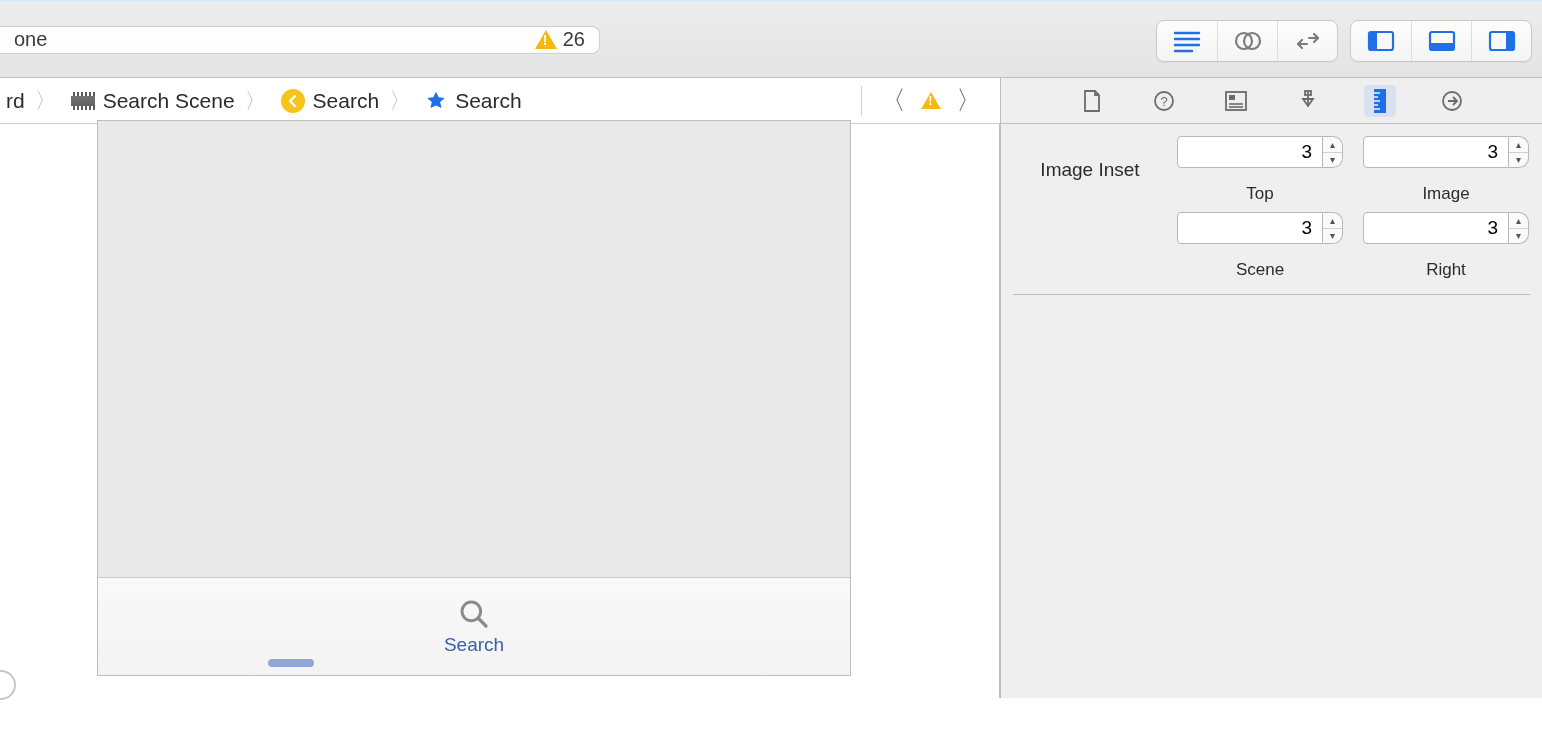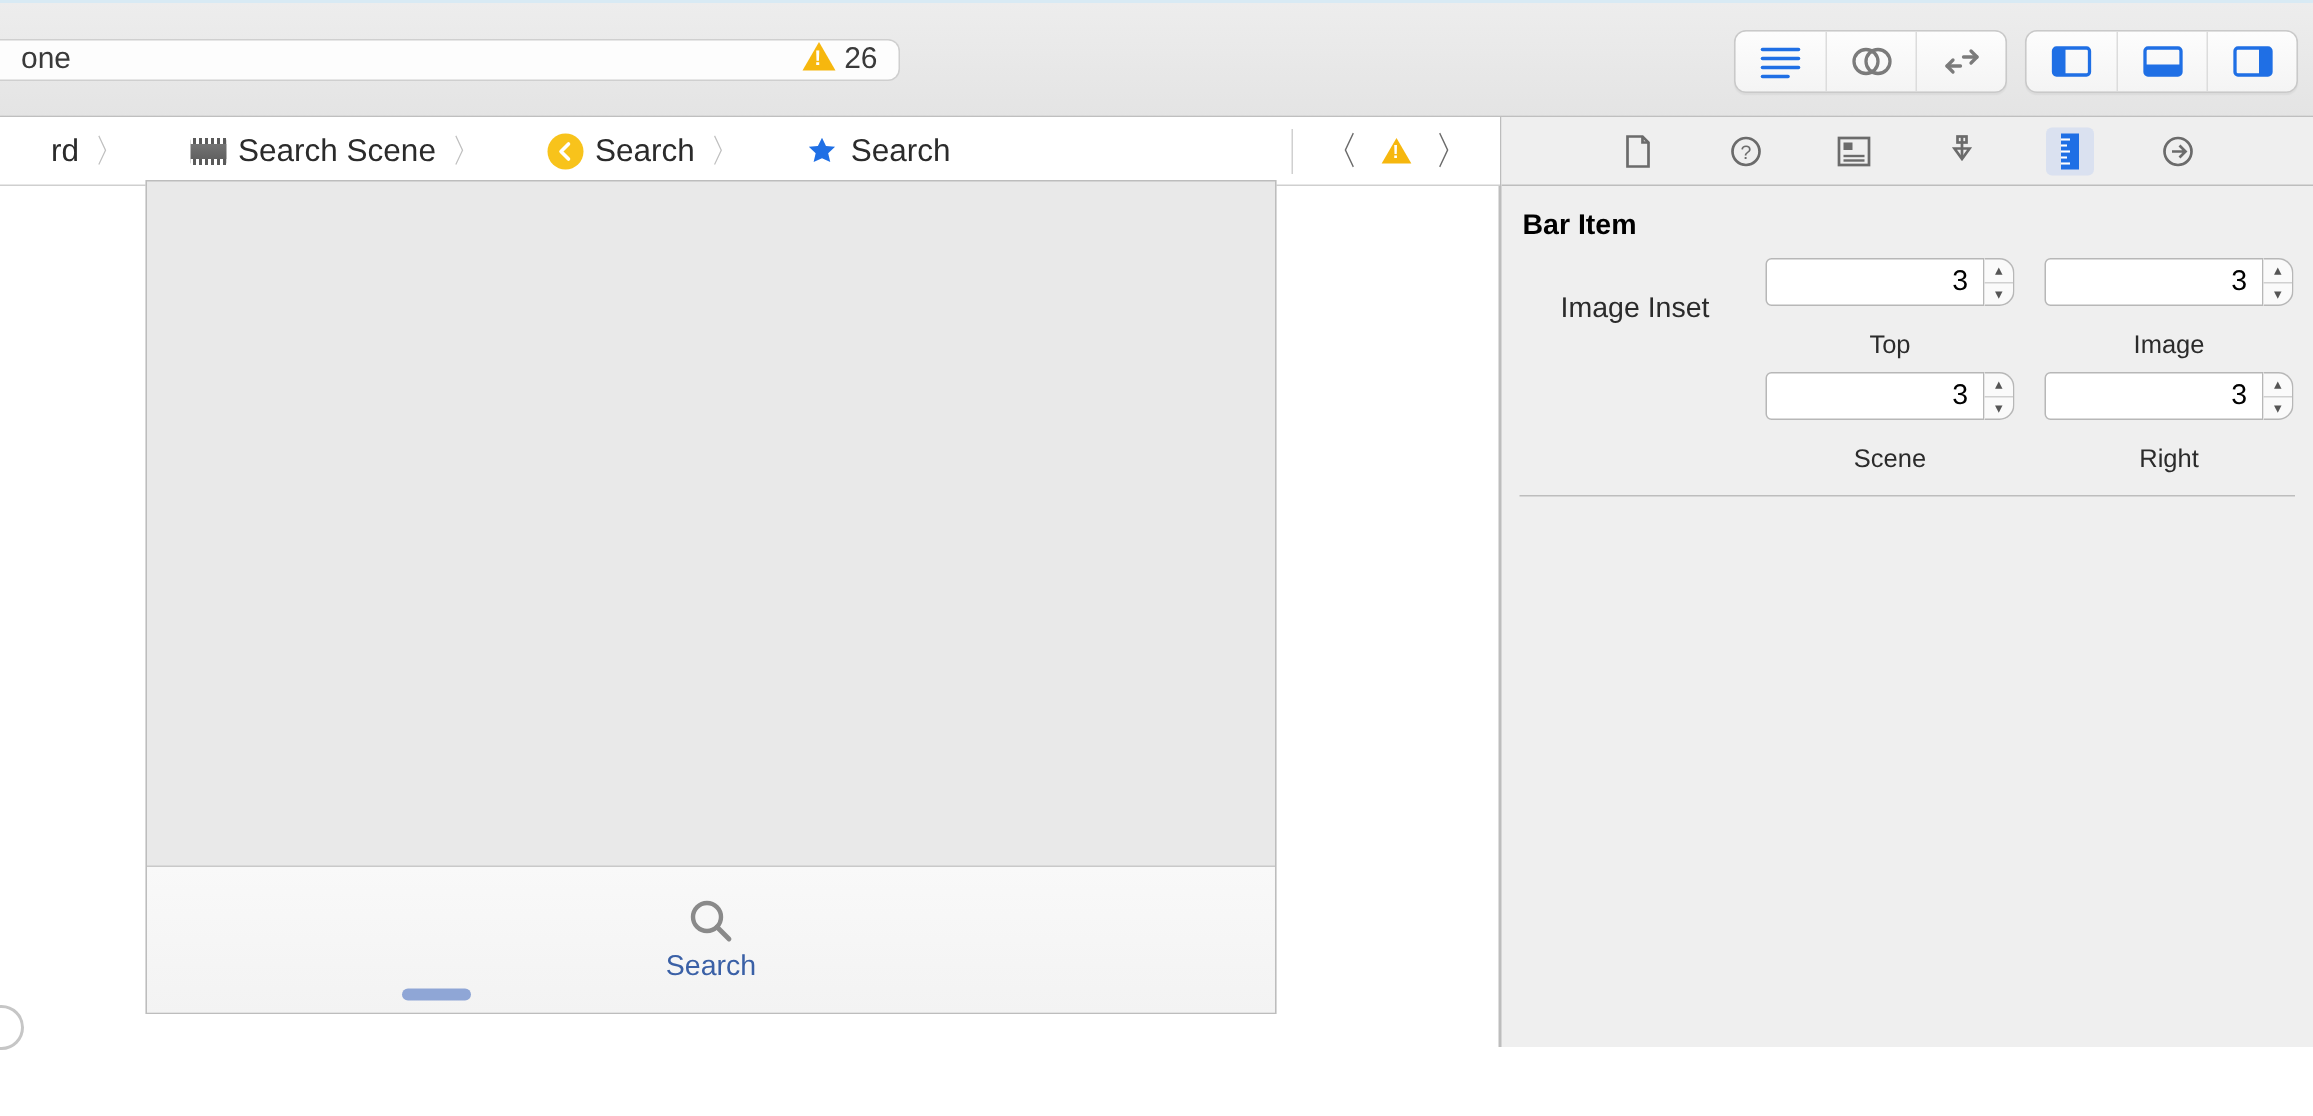--- a/index.html
+++ b/index.html
@@ -24,21 +24,21 @@
   border-left: none;
   border-radius: 0 8px 8px 0;
   display: flex;
   align-items: center;
   padding: 0 14px;
   color: #3a3a3a;
   font-size: 20px;
 }
 .status-field .text { flex: 1; }
 .status-field .warn {
-  display: flex; align-items: flex-start; gap: 6px;
+  display: flex; align-items: center; gap: 6px;
 }
 .warn-triangle {
   width: 0; height: 0;
   border-left: 11px solid transparent;
   border-right: 11px solid transparent;
   border-bottom: 19px solid #f6b70e;
   position: relative;
 }
 .warn-triangle::after {
   content: "!"; position: absolute; left: -3px; top: 2px;
@@ -66,21 +66,21 @@
 .ico { width: 30px; height: 24px; }
 
 
 .jump-bar {
   height: 46px;
   border-bottom: 1px solid #cfcfcf;
   display: flex; align-items: center;
   color: #2b2b2b; font-size: 21px;
   padding-left: 0;
 }
-.crumb { display: flex; align-items: center; gap: 8px; padding: 0 6px; cursor: pointer; margin-left: 28px; }
+.crumb { display: flex; align-items: center; gap: 8px; padding: 0 6px; cursor: pointer; }
 .crumb .sep { color: #bfbfbf; font-size: 22px; padding: 0 2px; }
 .crumb-ico { width: 24px; height: 20px; display: inline-block; }
 
 .jump-bar .spacer { flex: 1; }
 .jump-right { display: flex; align-items: center; gap: 14px; padding-right: 18px; }
 .jump-right .divider { width: 1px; height: 30px; background: #d0d0d0; margin-right: 4px; }
 .nav-arrow { color: #6b6b6b; font-size: 26px; cursor: pointer; }
 .canvas-area {
   width: 1000px;
   border-right: 1px solid #bdbdbd;
@@ -345,21 +345,20 @@
       </div>
       <div class="itab">
         <svg width="24" height="24" viewBox="0 0 24 24">
           <circle cx="12" cy="12" r="9" fill="none" stroke="#6b6b6b" stroke-width="1.8"></circle>
           <path d="M8 12h8M13 8l4 4-4 4" fill="none" stroke="#6b6b6b" stroke-width="1.8"></path>
         </svg>
       </div>
     </div>
 
     <div class="inspector-body">
-      <div class="section-title">Bar Item</div>
 
       <div class="form-row">
         <div class="form-label">Image Inset</div>
         <div class="two-cols">
           <div class="value-col">
             <div class="num-input">
               <input value="3" style="">
               <div class="stepper">
                   <div>▴</div>
                   <div>▾</div>

